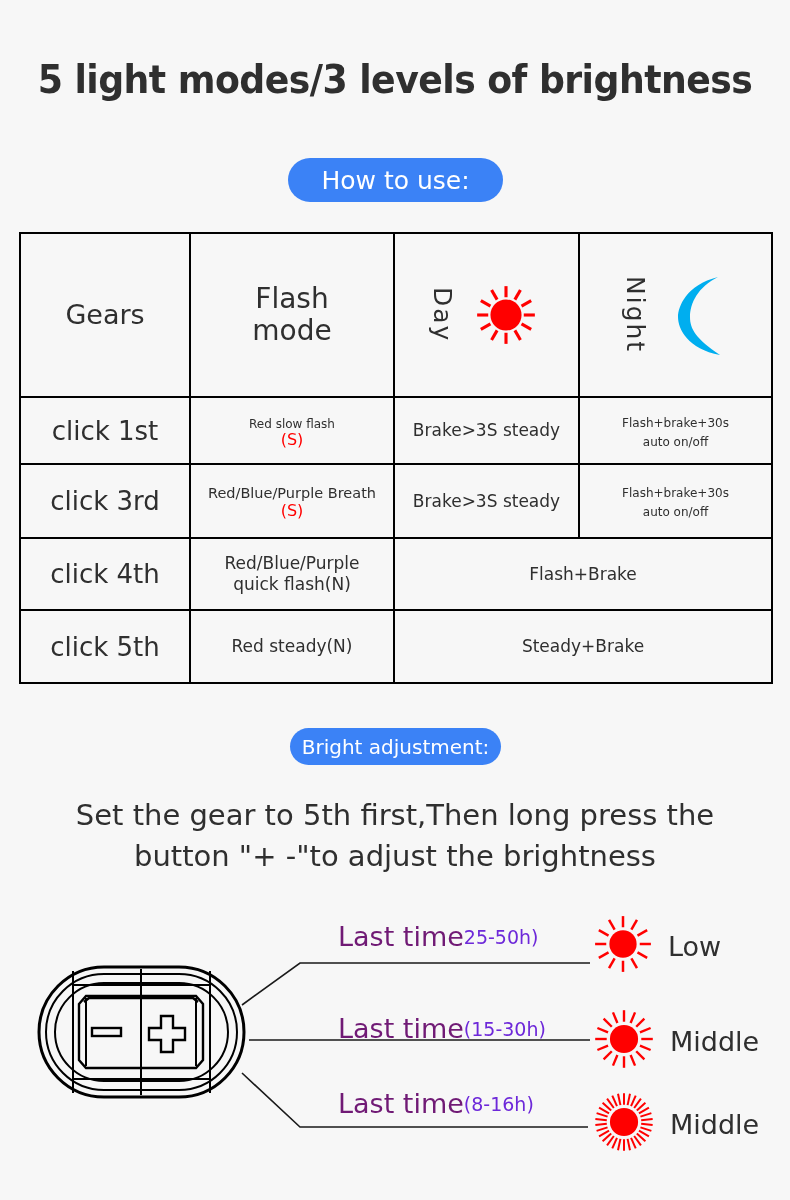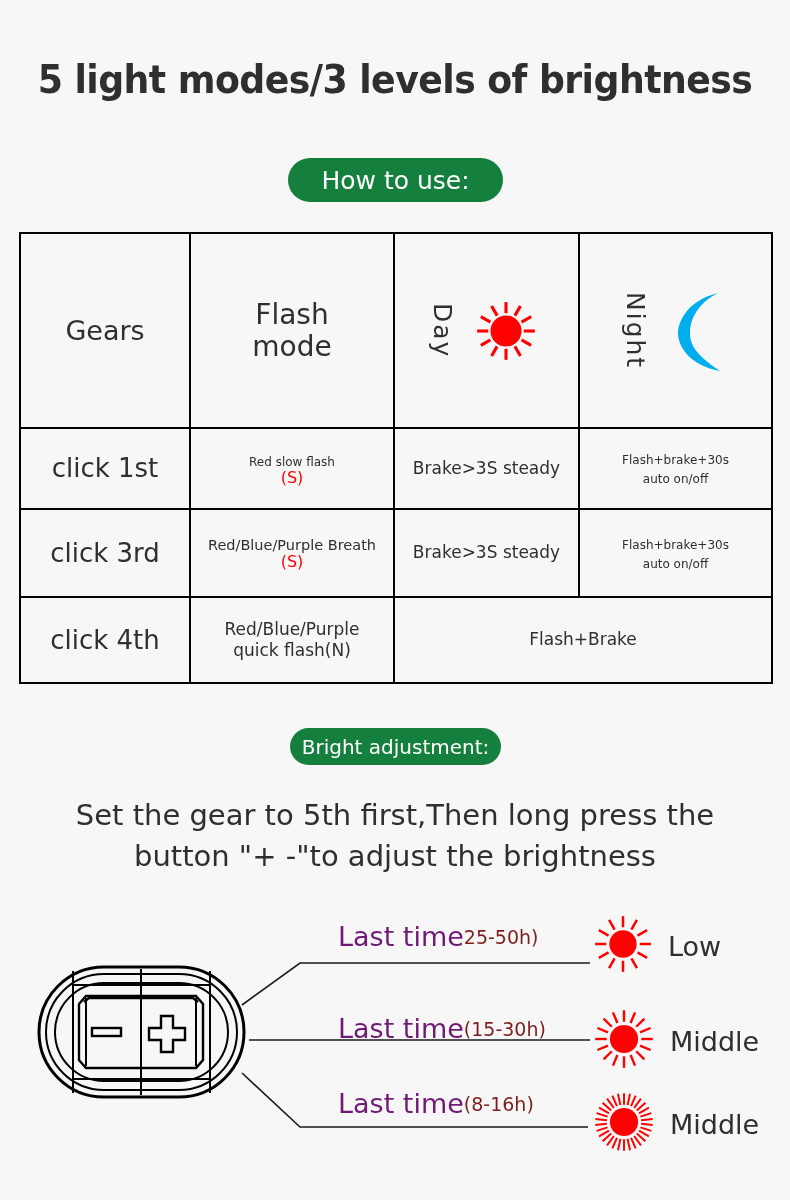--- a/index.html
+++ b/index.html
@@ -22,21 +22,21 @@
     font-size:39px;
     letter-spacing:-0.6px;
     color:#2f2f2f;
     transform:scaleX(0.93);
     white-space:nowrap;
   }
 
   
   .pill{
     position:absolute;
-    background:#15803d;
+    background:#3b82f6;
     color:#ffffff;
     border-radius:999px;
     display:flex;align-items:center;justify-content:center;
     white-space:nowrap;
   }
   #pill-how{left:288px;top:158px;width:215px;height:44px;font-size:25px;}
   #pill-bright{left:290px;top:728px;width:211px;height:37px;font-size:20px;}
 
   
   .table-wrap{
@@ -86,21 +86,21 @@
 
   
   .instr{
     position:absolute;left:45px;top:795px;width:700px;
     text-align:center;font-size:29px;line-height:1.42;color:#2f2f2f;
   }
 
   
   .legend-row{position:absolute;display:flex;align-items:center;}
   .lt-big{font-size:27px;color:#701a75;white-space:nowrap;}
-  .lt-small{font-size:19px;color:#7f1d1d;white-space:nowrap;}
+  .lt-small{font-size:19px;color:#6d28d9;white-space:nowrap;}
   .lvl{font-size:27px;color:#2f2f2f;margin-left:14px;white-space:nowrap;}
 
   .leader-svg{position:absolute;left:0;top:0;pointer-events:none;}
   .device-svg{position:absolute;left:34px;top:962px;}
 </style>
 </head>
 <body>
 
 <div class="page">
 
@@ -189,20 +189,29 @@
           <td><span class="gear-cell">click 4th</span></td>
           <td>
             <span class="cell-md">Red/Blue/Purple</span><br>
             <span class="cell-md">quick flash(N)</span>
           </td>
           <td colspan="2">
             <span class="cell-md">Flash+Brake</span>
           </td>
         </tr>
 
+        <tr style="height:62px;">
+          <td><span class="gear-cell">click 5th</span></td>
+          <td>
+            <span class="cell-md">Red steady(N)</span>
+          </td>
+          <td colspan="2">
+            <span class="cell-md">Steady+Brake</span>
+          </td>
+        </tr>
       </tbody>
     </table>
   </div>
 
   <div class="pill" id="pill-bright">Bright adjustment:</div>
 
   <div class="instr">
     <div>Set the gear to 5th first,Then long press the</div>
     <div>button "+ -"to adjust the brightness</div>
   </div>

